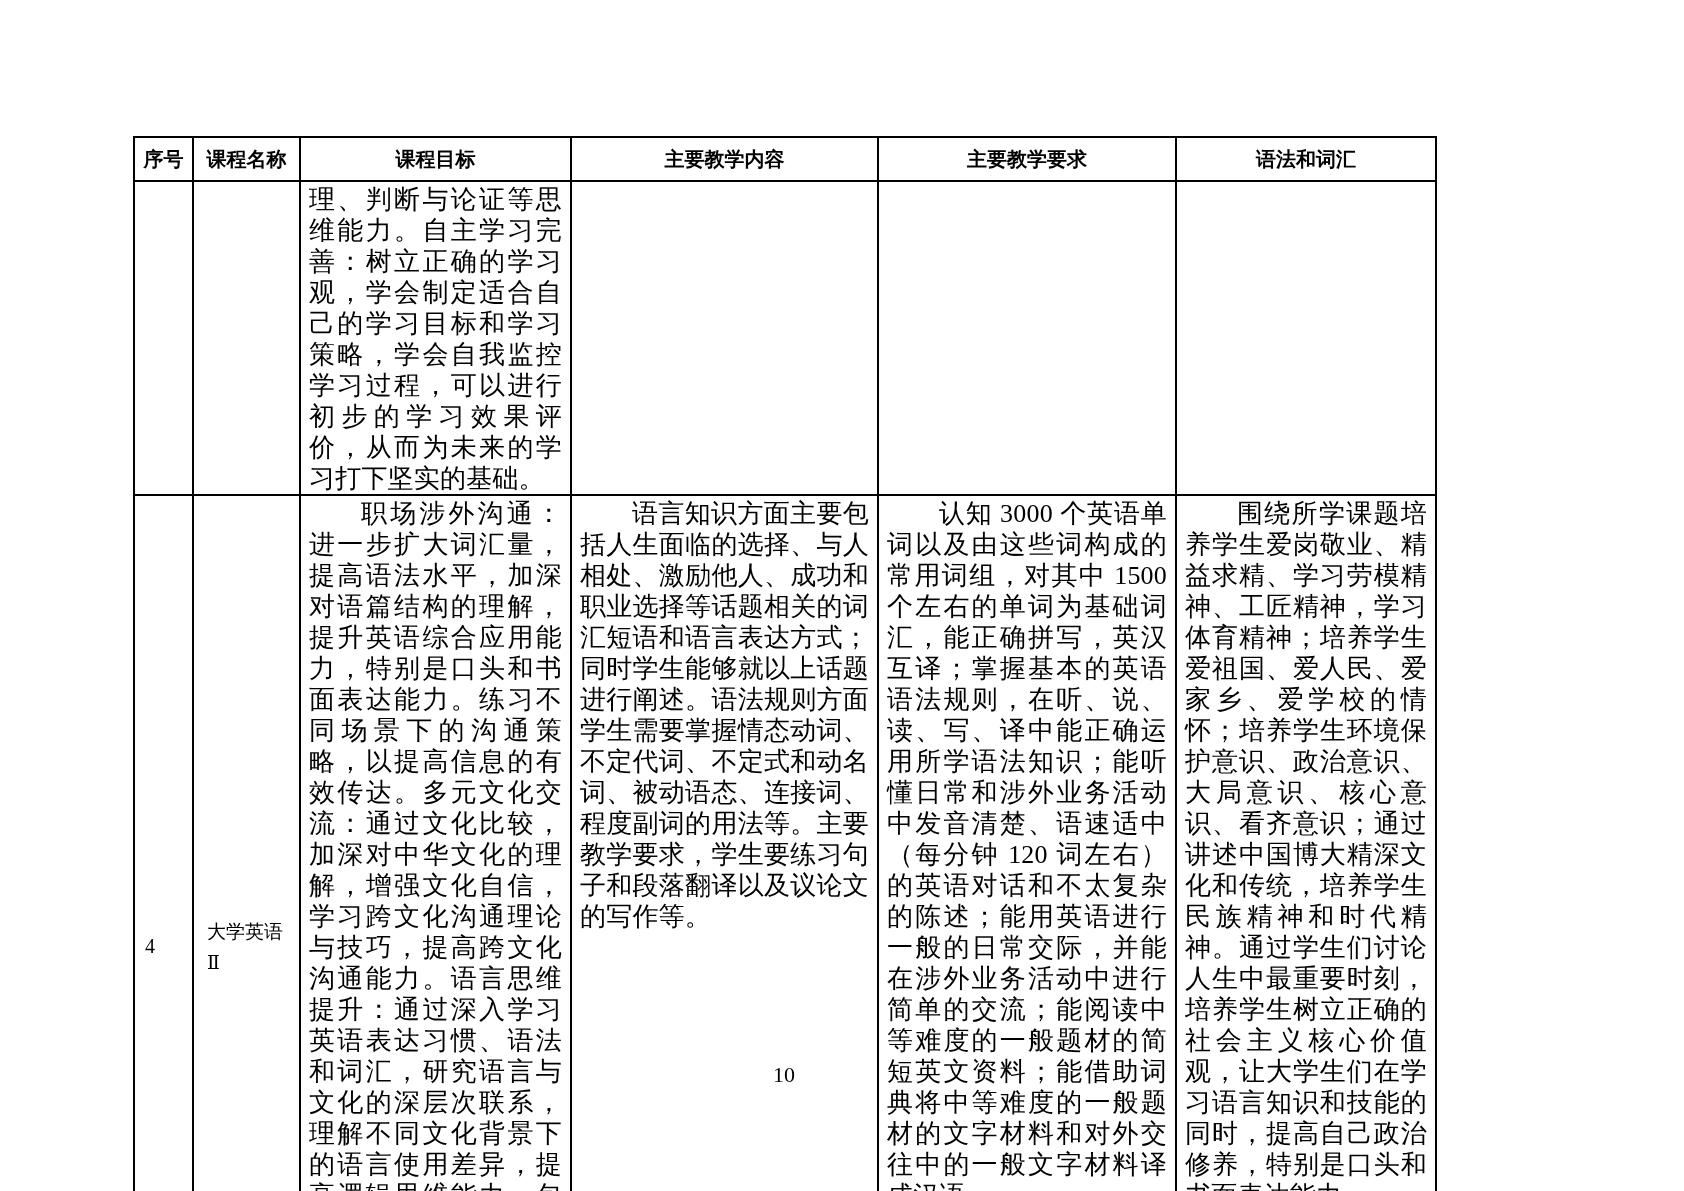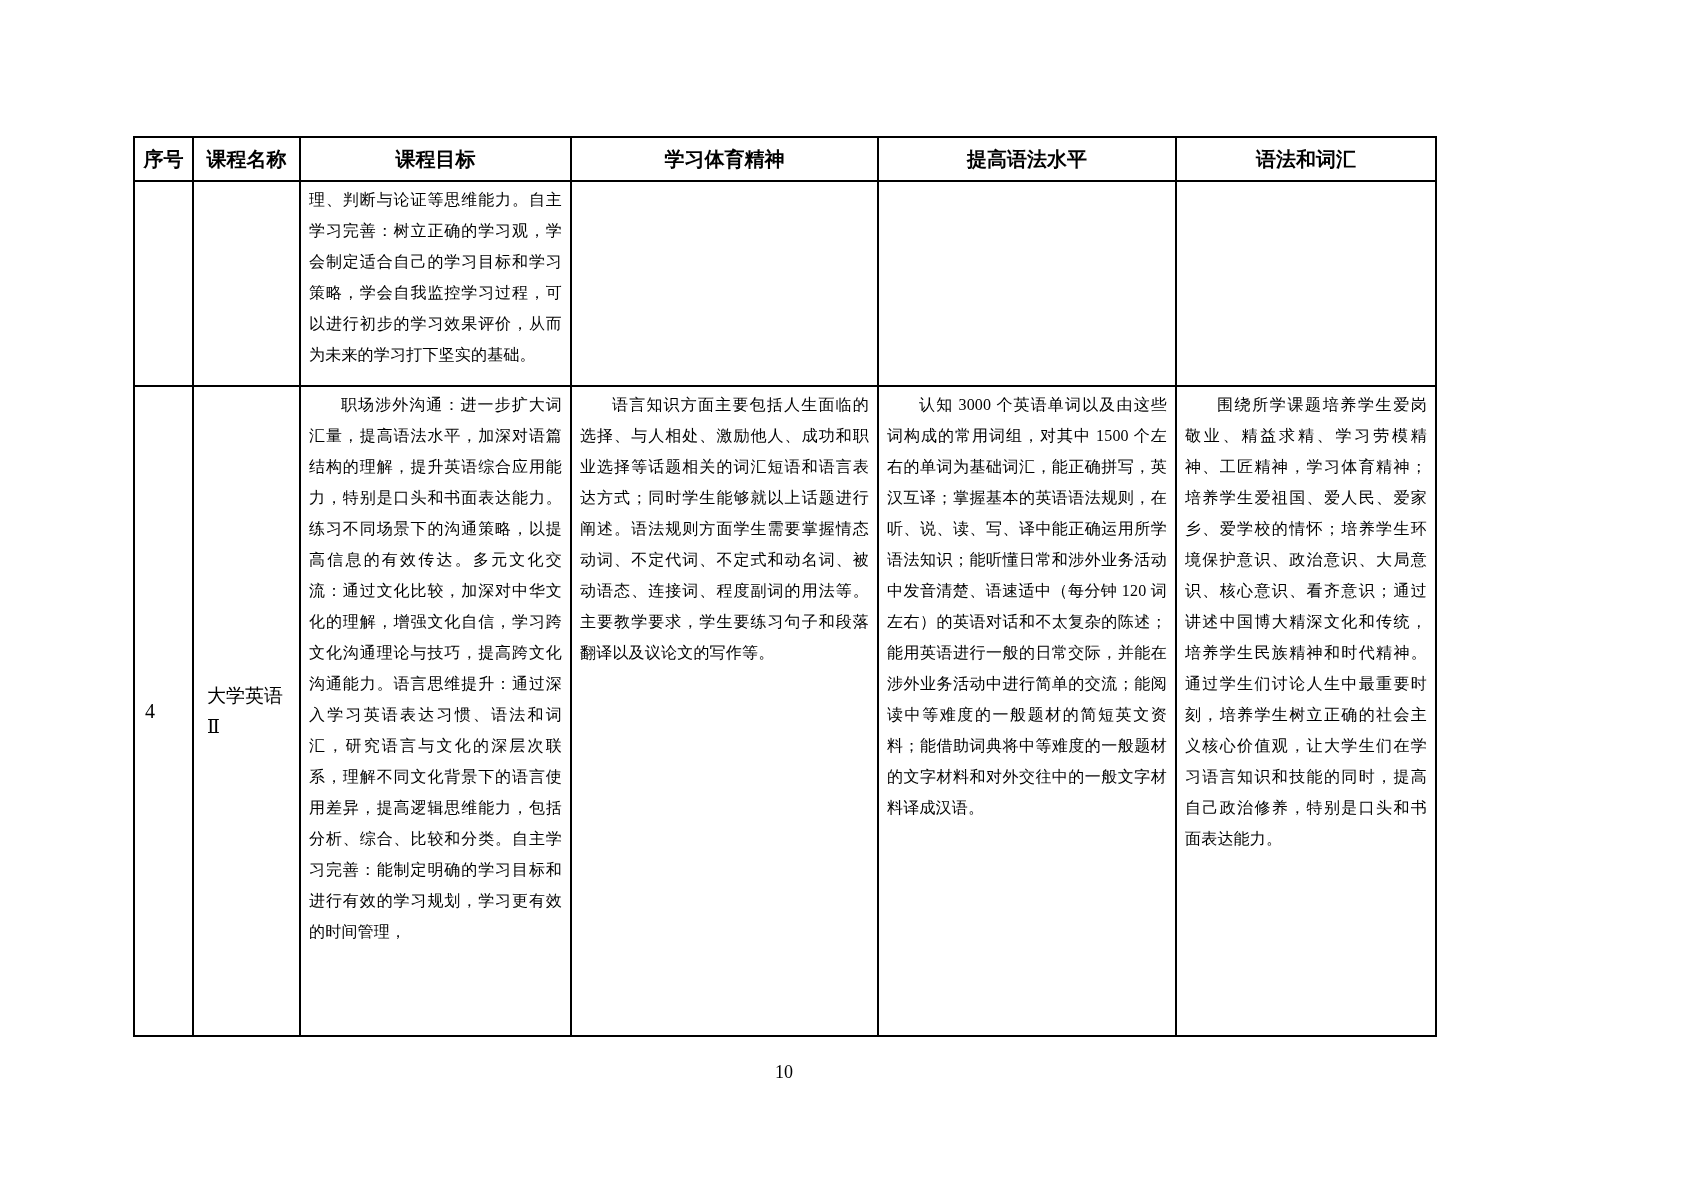--- a/index.html
+++ b/index.html
@@ -34,21 +34,21 @@
   .course-table th {
     height: 44px;
     font-family: "Liberation Sans", "DejaVu Sans", sans-serif;
     font-weight: 700;
     font-size: 20px;
     text-align: center;
     vertical-align: middle;
     padding: 0 2px;
   }
   .cell-text {
-    font-size: 16px;
+    font-size: 26px;
     line-height: 31px;
     text-align: justify;
     vertical-align: top;
     padding: 2px 8px 0 8px;
     letter-spacing: 0.2px;
   }
   .cell-text.indent {
     text-indent: 2em;
   }
   .cell-seq {
@@ -70,21 +70,21 @@
   }
   .row-main {
     height: 650px;
   }
   .page-number {
     position: absolute;
     left: 133px;
     top: 1062px;
     width: 1302px;
     text-align: center;
-    font-size: 18px;
+    font-size: 22px;
     color: #000000;
   }
 </style>
 </head>
 <body>
 
 <div class="page">
 
   <table class="course-table">
     <colgroup>
@@ -93,22 +93,22 @@
       <col style="width:271px">
       <col style="width:307px">
       <col style="width:298px">
       <col style="width:260px">
     </colgroup>
     <thead>
       <tr>
         <th>序号</th>
         <th>课程名称</th>
         <th>课程目标</th>
-        <th>学习体育精神</th>
-        <th>提高语法水平</th>
+        <th>主要教学内容</th>
+        <th>主要教学要求</th>
         <th>语法和词汇</th>
       </tr>
     </thead>
     <tbody>
       <tr class="row-continuation">
         <td class="cell-seq"></td>
         <td class="cell-name"></td>
         <td class="cell-text">理、判断与论证等思维能力。自主学习完善：树立正确的学习观，学会制定适合自己的学习目标和学习策略，学会自我监控学习过程，可以进行初步的学习效果评价，从而为未来的学习打下坚实的基础。</td>
         <td class="cell-text"></td>
         <td class="cell-text"></td>

